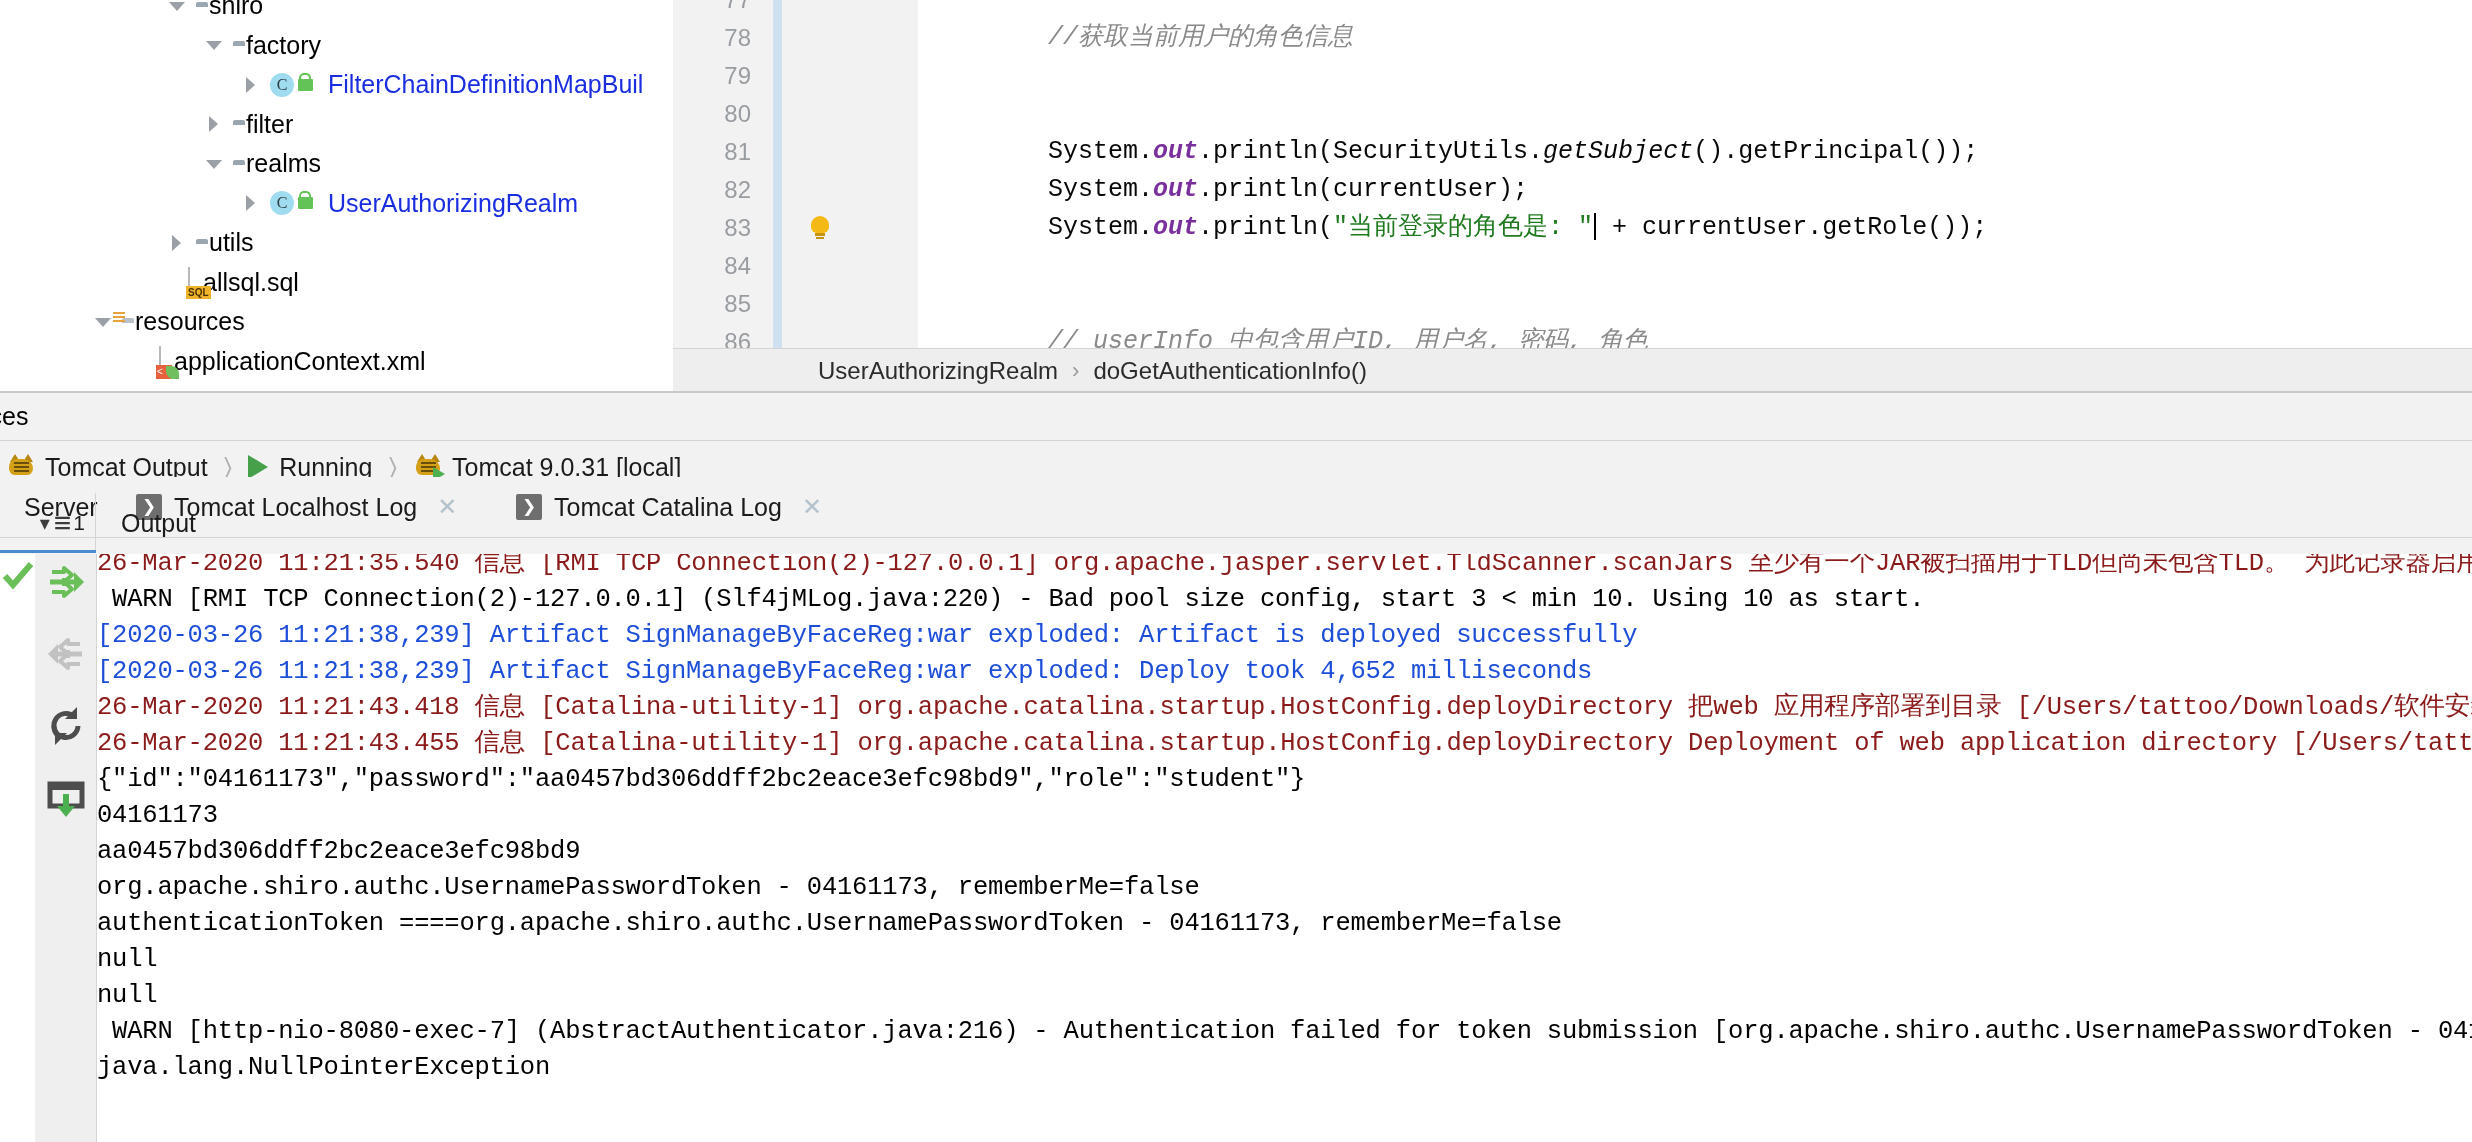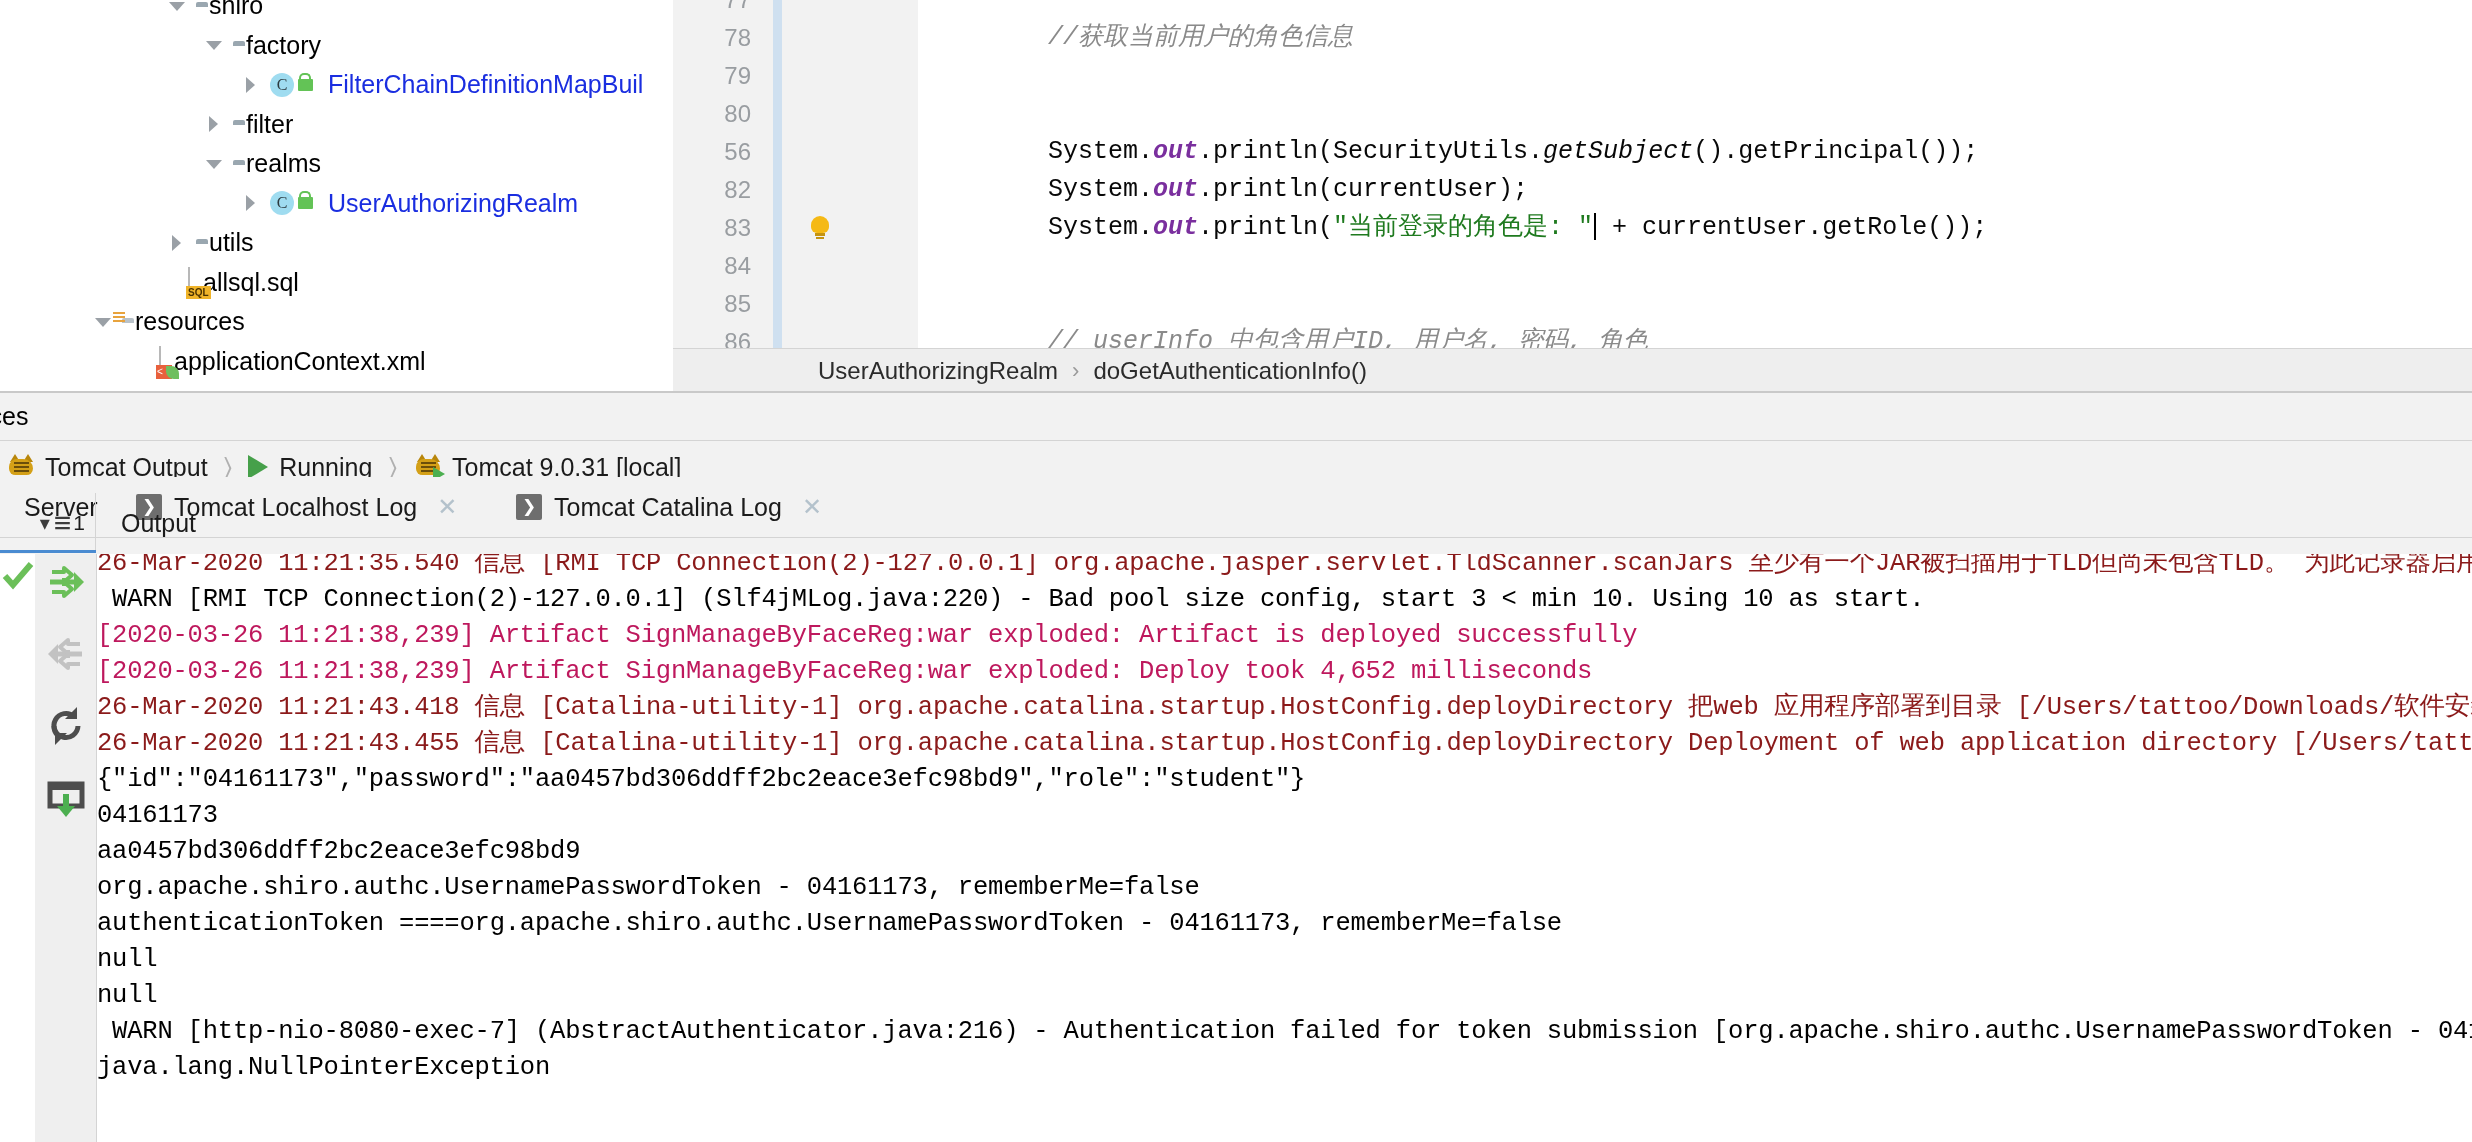--- a/index.html
+++ b/index.html
@@ -271,21 +271,21 @@
   .rail-ico { position: absolute; left: 9px; width: 44px; height: 44px; }
   #console-text {
     position: absolute; left: 97px; top: 0; right: 0; height: 588px;
     background: #ffffff; overflow: hidden;
   }
   .log {
     position: absolute; left: 0; white-space: pre; font-family: "Liberation Mono", monospace;
     font-size: 25.5px; line-height: 36px; height: 36px; letter-spacing: -0.2px;
   }
   .log.red { color: #8b1a1a; }
-  .log.blue { color: #be185d; }
+  .log.blue { color: #1d4ed8; }
   .log.black { color: #000000; }
 
   
   #output-header {
     position: absolute; left: 0; top: 100px; width: 2472px; height: 60px;
     pointer-events: none;
   }
   #filter-ctl {
     position: absolute; left: 0; top: 0; width: 96px; height: 60px;
     display: flex; align-items: center; justify-content: flex-end;
@@ -376,21 +376,21 @@
       </div>
 
     <div id="editor">
         <div class="hl-row-gutter" style="top: 209px;"></div>
         <div class="hl-row" style="top: 209px; left: 0px; width: 1799px;"></div>
       <div id="gutter">
           <div class="ln" style="top: -19px;">77</div>
           <div class="ln" style="top: 19px;">78</div>
           <div class="ln" style="top: 57px;">79</div>
           <div class="ln" style="top: 95px;">80</div>
-          <div class="ln" style="top: 133px;">56</div>
+          <div class="ln" style="top: 133px;">81</div>
           <div class="ln" style="top: 171px;">82</div>
           <div class="ln" style="top: 209px;">83</div>
           <div class="ln" style="top: 247px;">84</div>
           <div class="ln" style="top: 285px;">85</div>
           <div class="ln" style="top: 323px;">86</div>
         </div>
       <div id="gutter-stripe"></div>
       <div id="gutter-icons">
           <div class="bulb" style="position: absolute; left: 29px; top: 216px;">
             <span class="glass"></span>

